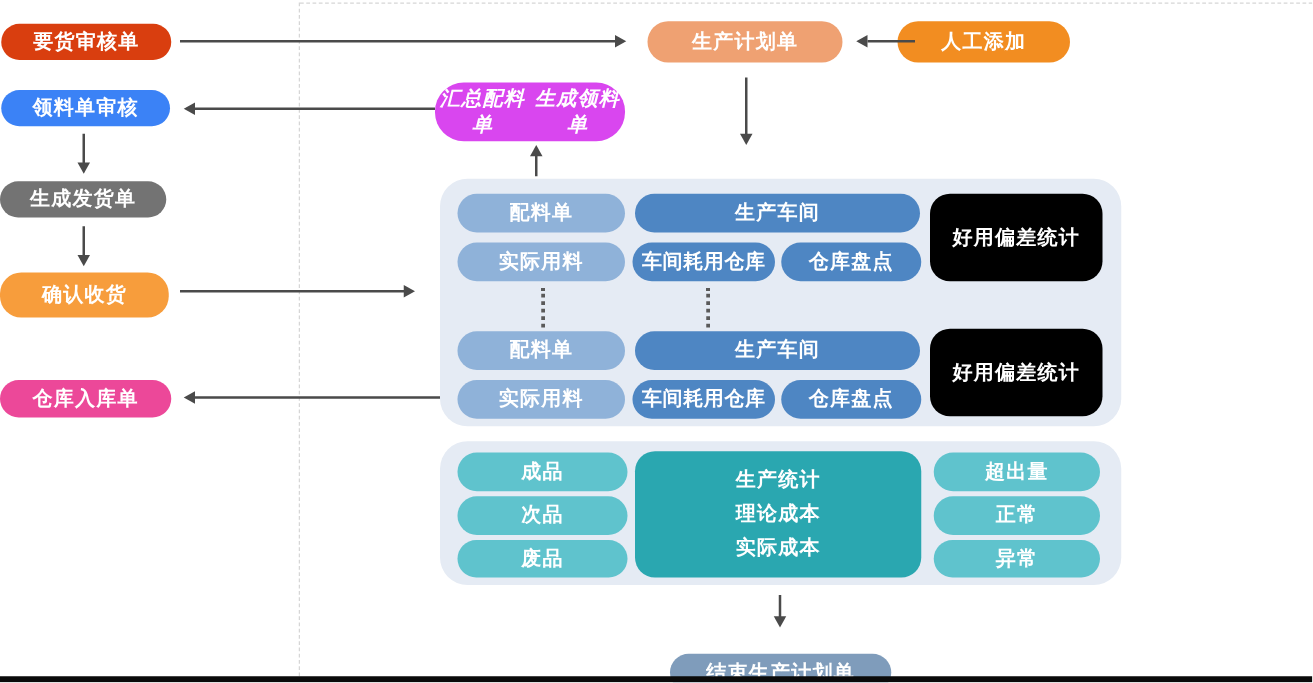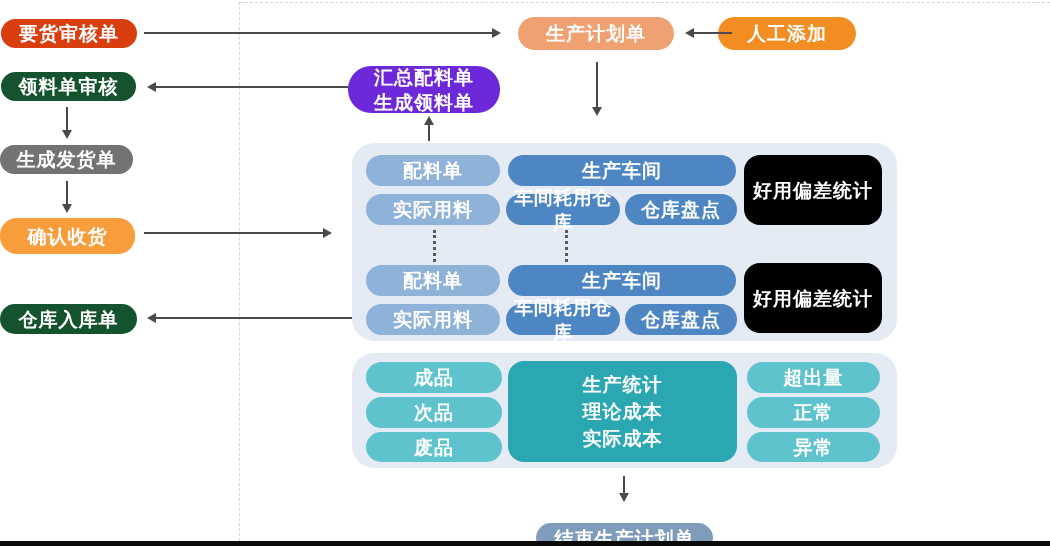--- a/index.html
+++ b/index.html
@@ -3,32 +3,32 @@
 <meta charset="utf-8">
 <style>
   html,body{margin:0;padding:0;background:#fff;}
   .canvas{
     position:relative;width:1050px;height:546px;overflow:hidden;background:#fff;
     font-family:"DejaVu Sans","Liberation Sans",sans-serif;
   }
   .dash-v{position:absolute;left:239px;top:2px;height:539px;width:0;border-left:1px dashed #d6d6d6;}
   .dash-h{position:absolute;left:240px;top:2px;width:810px;height:0;border-top:1px dashed #d6d6d6;}
   .pill{
-    position:absolute;border-radius:17px;color:#fff;font-weight:bold;font-size:19px;
+    position:absolute;border-radius:17px;color:#fff;font-weight:bold;font-size:16px;
     display:flex;align-items:center;justify-content:center;letter-spacing:1px;line-height:1.3;
     text-align:center;box-sizing:border-box;
   }
   .c-demand{background:#d93e0f;}
-  .c-picking{background:#14532d;}
+  .c-picking{background:#3b82f6;}
   .c-ship{background:#737373;}
   .c-receipt{background:#f79d3c;}
-  .c-inbound{background:#14532d;}
+  .c-inbound{background:#ec4899;}
   .c-plan{background:#efa172;}
   .c-manual{background:#f28d21;}
-  .c-summary{background:#6d28d9;border-radius:23px;flex-direction:column;}
+  .c-summary{background:#d946ef;border-radius:23px;flex-direction:row;font-style:italic;}
   .c-bluelight{background:#8fb2d9;}
   .c-bluemid{background:#4e86c3;}
   .c-bluedark{background:#000000;border-radius:16px;}
   .c-teal{background:#5fc3cd;}
   .c-tealdark{background:#2aa7b0;border-radius:16px;flex-direction:column;justify-content:space-around;padding:10px 0;}
   .c-slate{background:#7f9cbb;margin-top:20px;}
   .panel{position:absolute;background:#e5ebf4;border-radius:22px;}
   .hline{position:absolute;height:2px;background:#4a4a4a;}
   .vline{position:absolute;width:2px;background:#4a4a4a;}
   .ah{position:absolute;width:0;height:0;}

